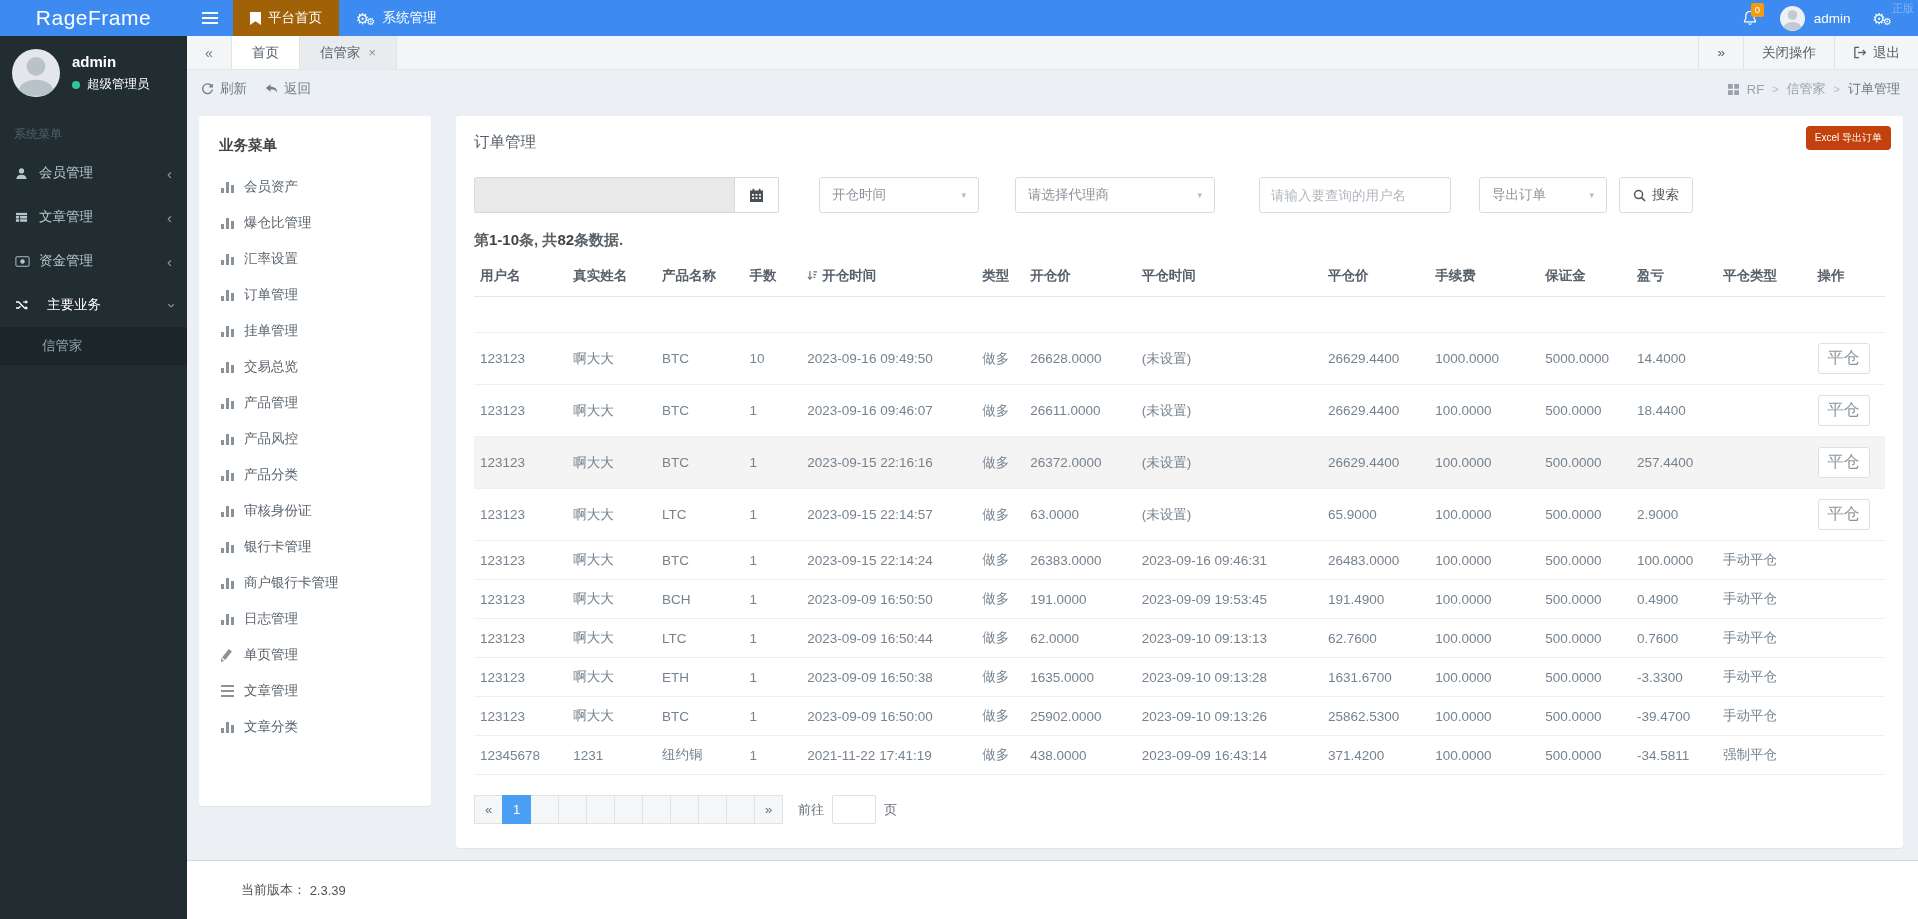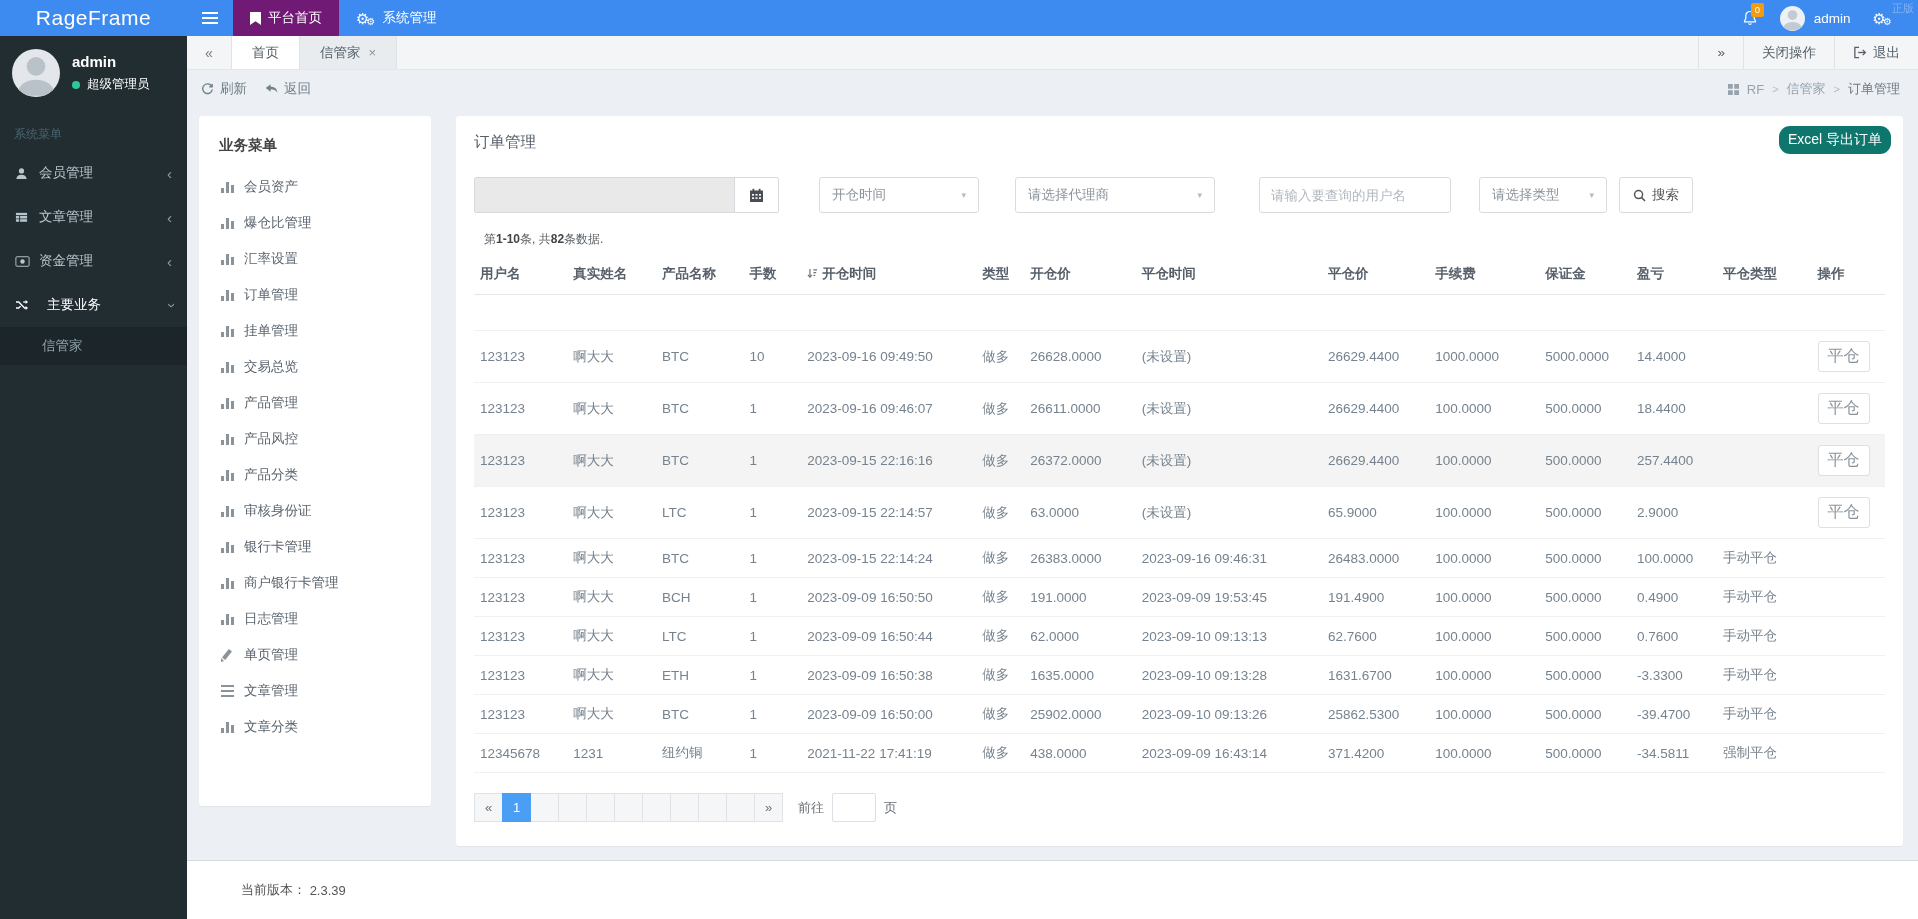--- a/index.html
+++ b/index.html
@@ -4,21 +4,21 @@
 <style>
   * { margin:0; padding:0; box-sizing:border-box; }
   html,body { width:1918px; height:919px; overflow:hidden; }
   body { font-family:"Liberation Sans","DejaVu Sans",sans-serif; background:#ecf0f5; color:#333; font-size:14px; }
 
   
   .navbar { position:relative; height:36px; background:#3d8bf0; color:#fff; display:flex; align-items:stretch; z-index:10; }
   .brand { width:187px; background:#3d8bf0; display:flex; align-items:center; justify-content:center; font-size:21px; font-weight:400; letter-spacing:.5px; }
   .nav-hamburger { width:46px; display:flex; align-items:center; justify-content:center; cursor:pointer; }
   .nav-item { display:flex; align-items:center; gap:7px; padding:0 17px; font-size:13.5px; cursor:pointer; }
-  .nav-item.active { background:#701a75; }
+  .nav-item.active { background:#a16207; }
   .nav-right { margin-left:auto; display:flex; align-items:center; gap:22px; padding-right:26px; }
   .bell-wrap { position:relative; display:flex; align-items:center; cursor:pointer; }
   .badge { position:absolute; top:-7px; left:9px; background:#f39c12; color:#fff; font-size:9.5px; line-height:1; padding:2px 4px; border-radius:2px; }
   .nav-user { display:flex; align-items:center; gap:9px; cursor:pointer; }
   .nav-avatar { width:25px; height:25px; border-radius:50%; background:#eef1f4; overflow:hidden; }
   .nav-username { font-size:13.5px; }
   .cogs { display:flex; align-items:center; cursor:pointer; position:relative; }
   .cogs .g1 { font-size:15px; line-height:1; }
   .cogs .g2 { font-size:10px; line-height:1; margin-left:-3px; margin-top:7px; }
   .watermark { position:absolute; top:1px; right:4px; font-size:11px; color:rgba(255,255,255,.33); pointer-events:none; }
@@ -73,36 +73,36 @@
     linear-gradient(#8a929a,#8a929a) left 0px bottom 0px/3px 5px no-repeat,
     linear-gradient(#8a929a,#8a929a) left 5px bottom 0px/3px 11px no-repeat,
     linear-gradient(#8a929a,#8a929a) left 10px bottom 0px/3px 8px no-repeat; }
   .ic-pencil::before { content:""; position:absolute; left:4px; top:0; width:4px; height:11px; background:#8a929a; transform:rotate(38deg); }
   .ic-pencil::after { content:""; position:absolute; left:0; top:9px; border-left:3px solid #8a929a; border-top:3px solid transparent; border-bottom:1px solid transparent; }
   .ic-list { background: repeating-linear-gradient(to bottom,#8a929a 0 2px, transparent 2px 5px); width:13px; height:12px; }
 
   
   .order-panel { flex:1; margin-left:25px; min-height:716px; position:relative; padding:16px 18px 24px; }
   .page-title { font-size:15.5px; color:#566069; }
-  .excel-btn { position:absolute; top:10px; right:12px; background:#0f766e; color:#fff; font-size:14px; padding:5px 9px; border-radius:11px; border:none; cursor:pointer; }
+  .excel-btn { position:absolute; top:10px; right:12px; background:#c2410c; color:#fff; font-size:10px; padding:5px 9px; border-radius:4px; border:none; cursor:pointer; }
 
   .filters { display:flex; align-items:center; margin-top:24px; }
   .date-group { display:flex; width:305px; height:36px; border:1px solid #d6d9dd; border-radius:2px; overflow:hidden; margin-right:40px; }
   .date-input { flex:1; background:#e9e9e9; border:none; outline:none; padding:0 8px; font-size:13px; }
   .date-addon { width:44px; background:#fff; border-left:1px solid #d6d9dd; display:flex; align-items:center; justify-content:center; color:#4a4f55; cursor:pointer; }
   .select { height:36px; border:1px solid #d8dbe0; border-radius:3px; background:#fff; display:flex; align-items:center; justify-content:space-between; padding:0 12px; color:#8d949c; font-size:13.5px; cursor:pointer; }
   .select .caret { color:#b6bbc1; font-size:9px; }
   .select.w1 { width:160px; margin-right:36px; }
   .select.w2 { width:200px; margin-right:44px; }
   .select.w3 { width:128px; margin-right:12px; }
   .text-input { width:192px; height:36px; border:1px solid #d8dbe0; border-radius:3px; padding:0 11px; font-size:13.5px; color:#555; outline:none; margin-right:28px; }
   .text-input::placeholder { color:#b2b8bf; }
   .search-btn { height:36px; border:1px solid #d8dbe0; border-radius:3px; background:#fff; color:#555; font-size:13.5px; display:flex; align-items:center; gap:6px; padding:0 13px; cursor:pointer; }
 
-  .summary { margin:18px 10px 2px; font-size:12px; color:#5a6269; }
+  .summary { margin:18px 0 2px; font-size:15px; color:#5a6269;font-weight:bold; }
   .summary b { color:#444; }
 
   table.orders { width:100%; border-collapse:collapse; margin-top:6px; table-layout:fixed; }
   .orders th { text-align:left; font-size:13.5px; color:#57606a; padding:11px 6px; border-bottom:1px solid #e4e7ea; font-weight:bold; white-space:nowrap; }
   .orders td { font-size:13.5px; color:#76838f; padding:10px 6px; border-bottom:1px solid #eef1f3; white-space:nowrap; overflow:hidden; }
   .orders tr.hl td { background:#f4f4f4; }
   .sort-ic { display:inline-block; margin-right:4px; color:#6b747d; vertical-align:-1px; }
   .btn-close-pos { border:1px solid #dcdfe3; background:#fff; color:#8a939b; font-size:16px; padding:4px 9px; border-radius:3px; cursor:pointer; }
 
   .pagination { display:flex; align-items:center; margin-top:20px; font-size:13px; }
@@ -402,21 +402,21 @@
         <div class="select w1">
           <span>开仓时间</span>
             <span class="caret">▾</span>
         </div>
         <div class="select w2">
           <span>请选择代理商</span>
             <span class="caret">▾</span>
         </div>
         <input class="text-input" placeholder="请输入要查询的用户名" style="">
         <div class="select w3">
-          <span>请选择类型</span>
+          <span>导出订单</span>
             <span class="caret">▾</span>
         </div>
         <button class="search-btn">
           <span>
               <svg width="13" height="13" viewBox="0 0 14 14" fill="none" stroke="currentColor" stroke-width="1.6">
                 <circle cx="6" cy="6" r="4.3"></circle>
                 <path d="M9.3 9.3L13 13"></path>
               </svg>
             </span>
           <span>搜索</span>

